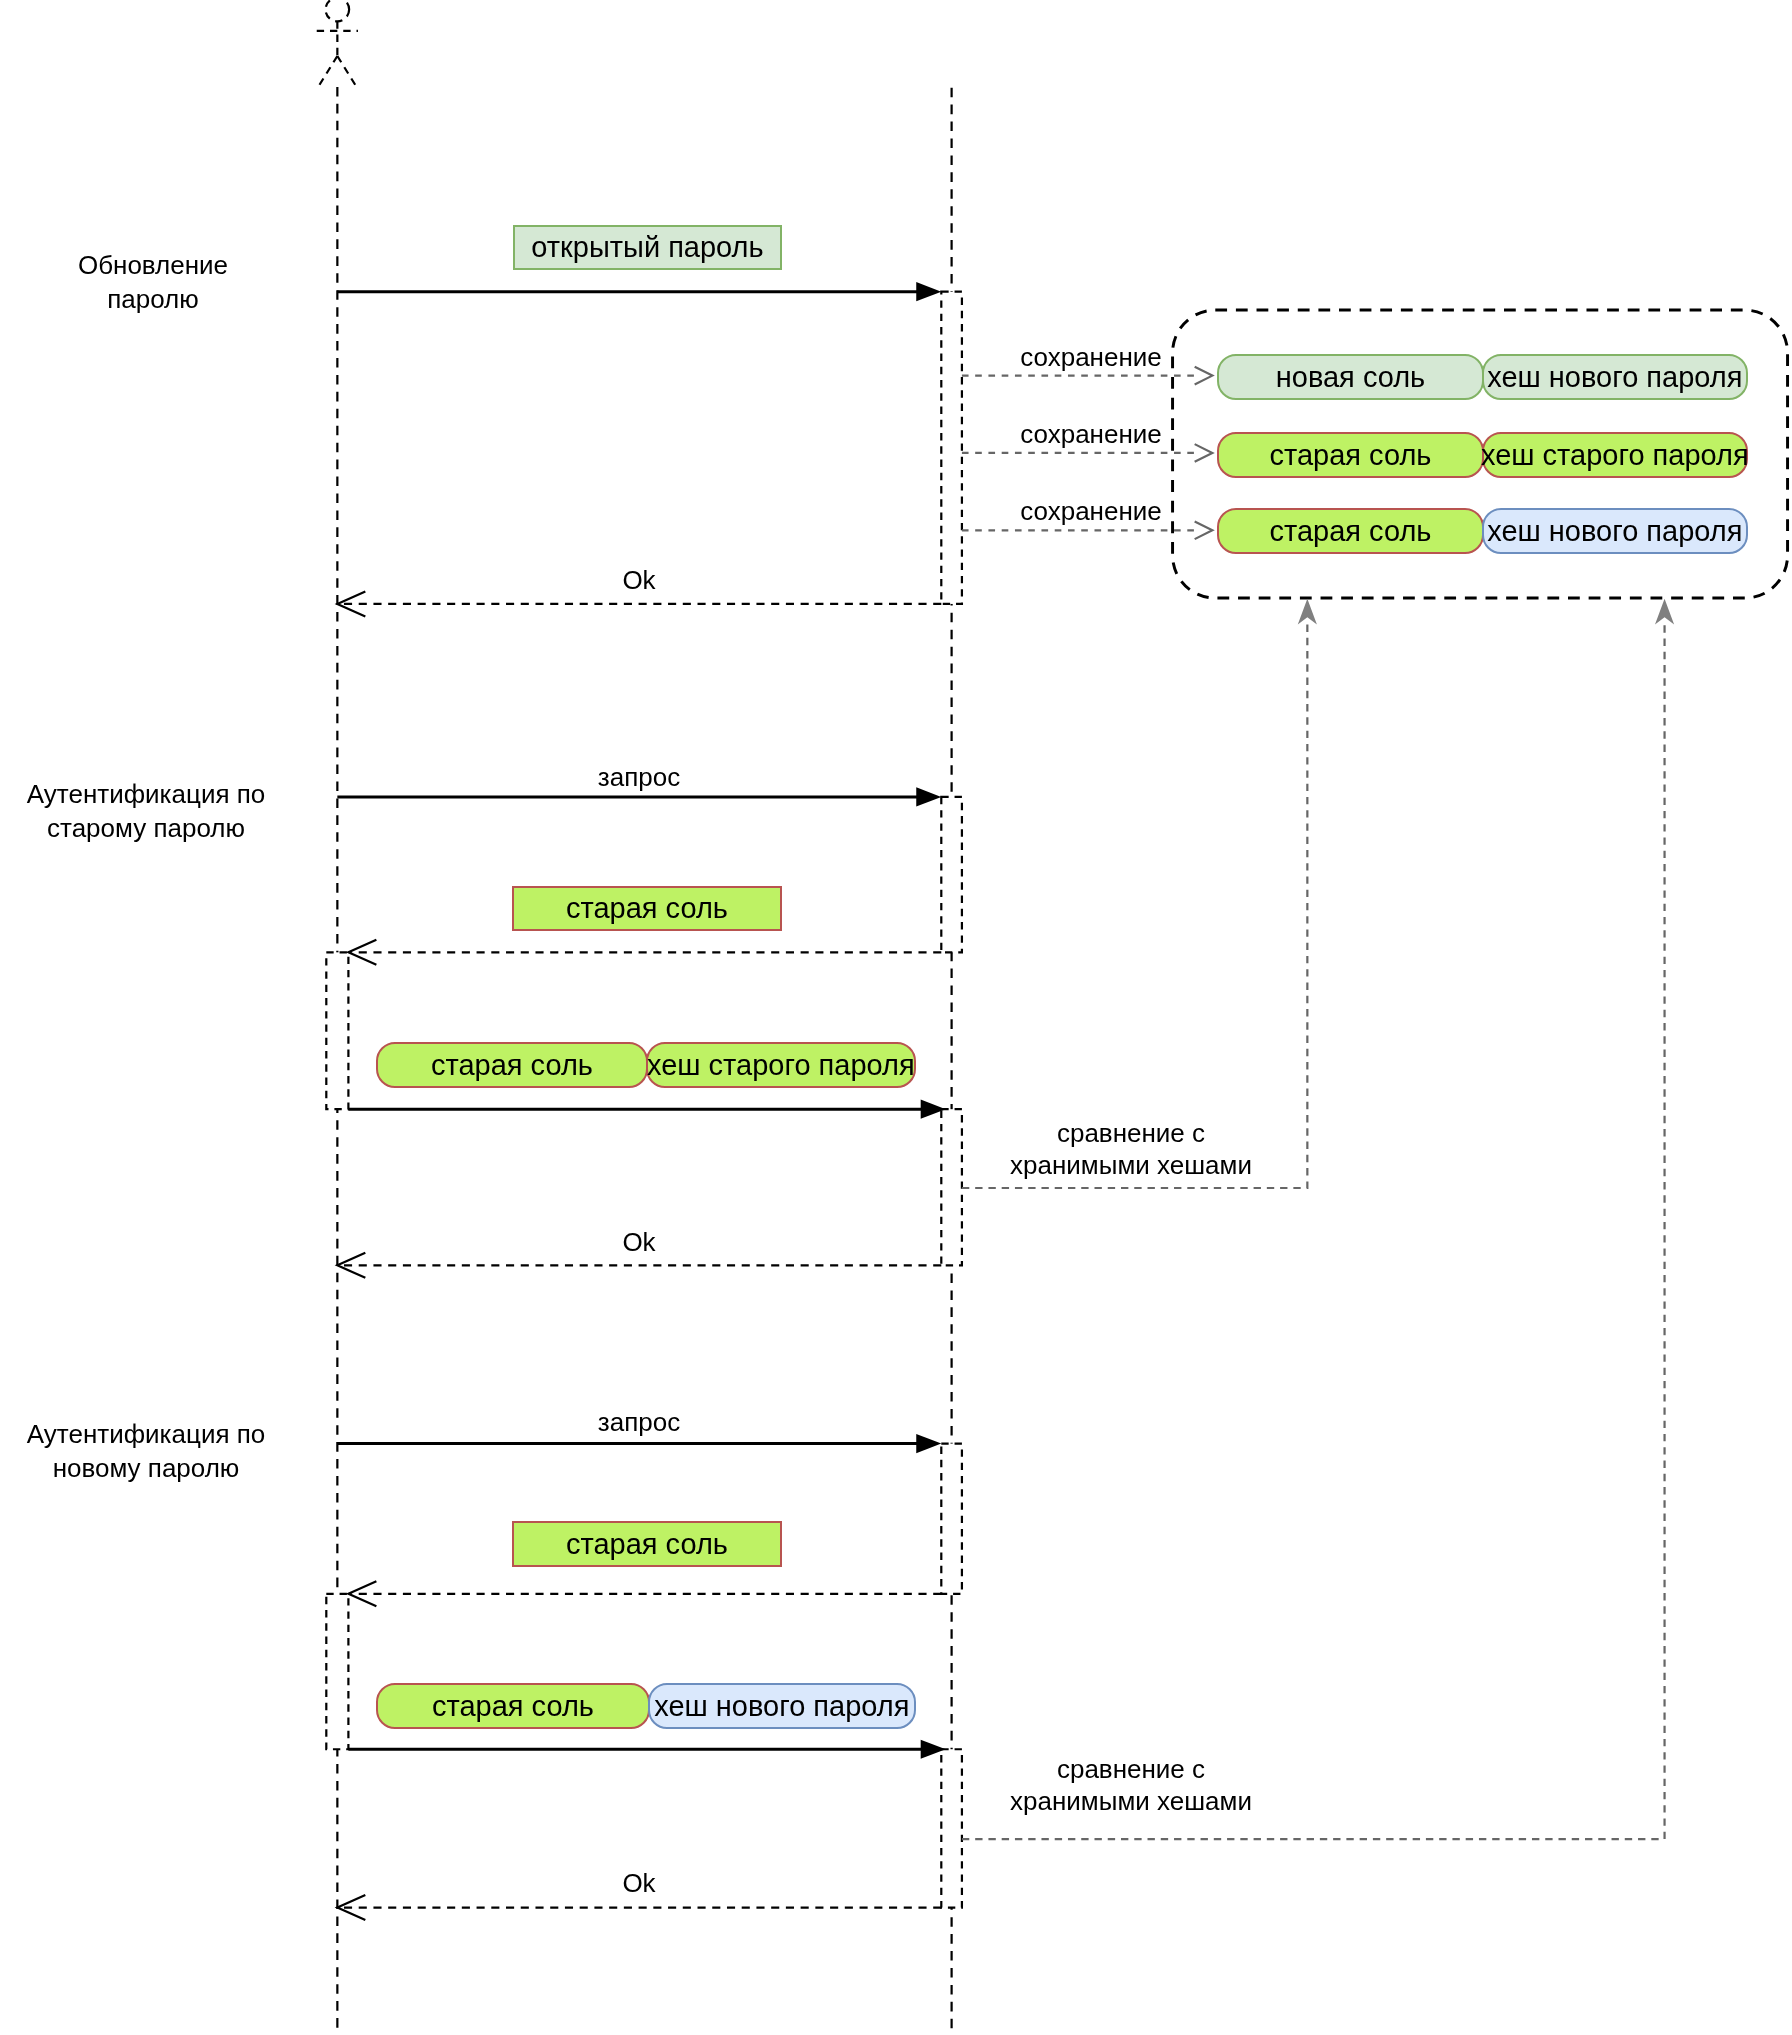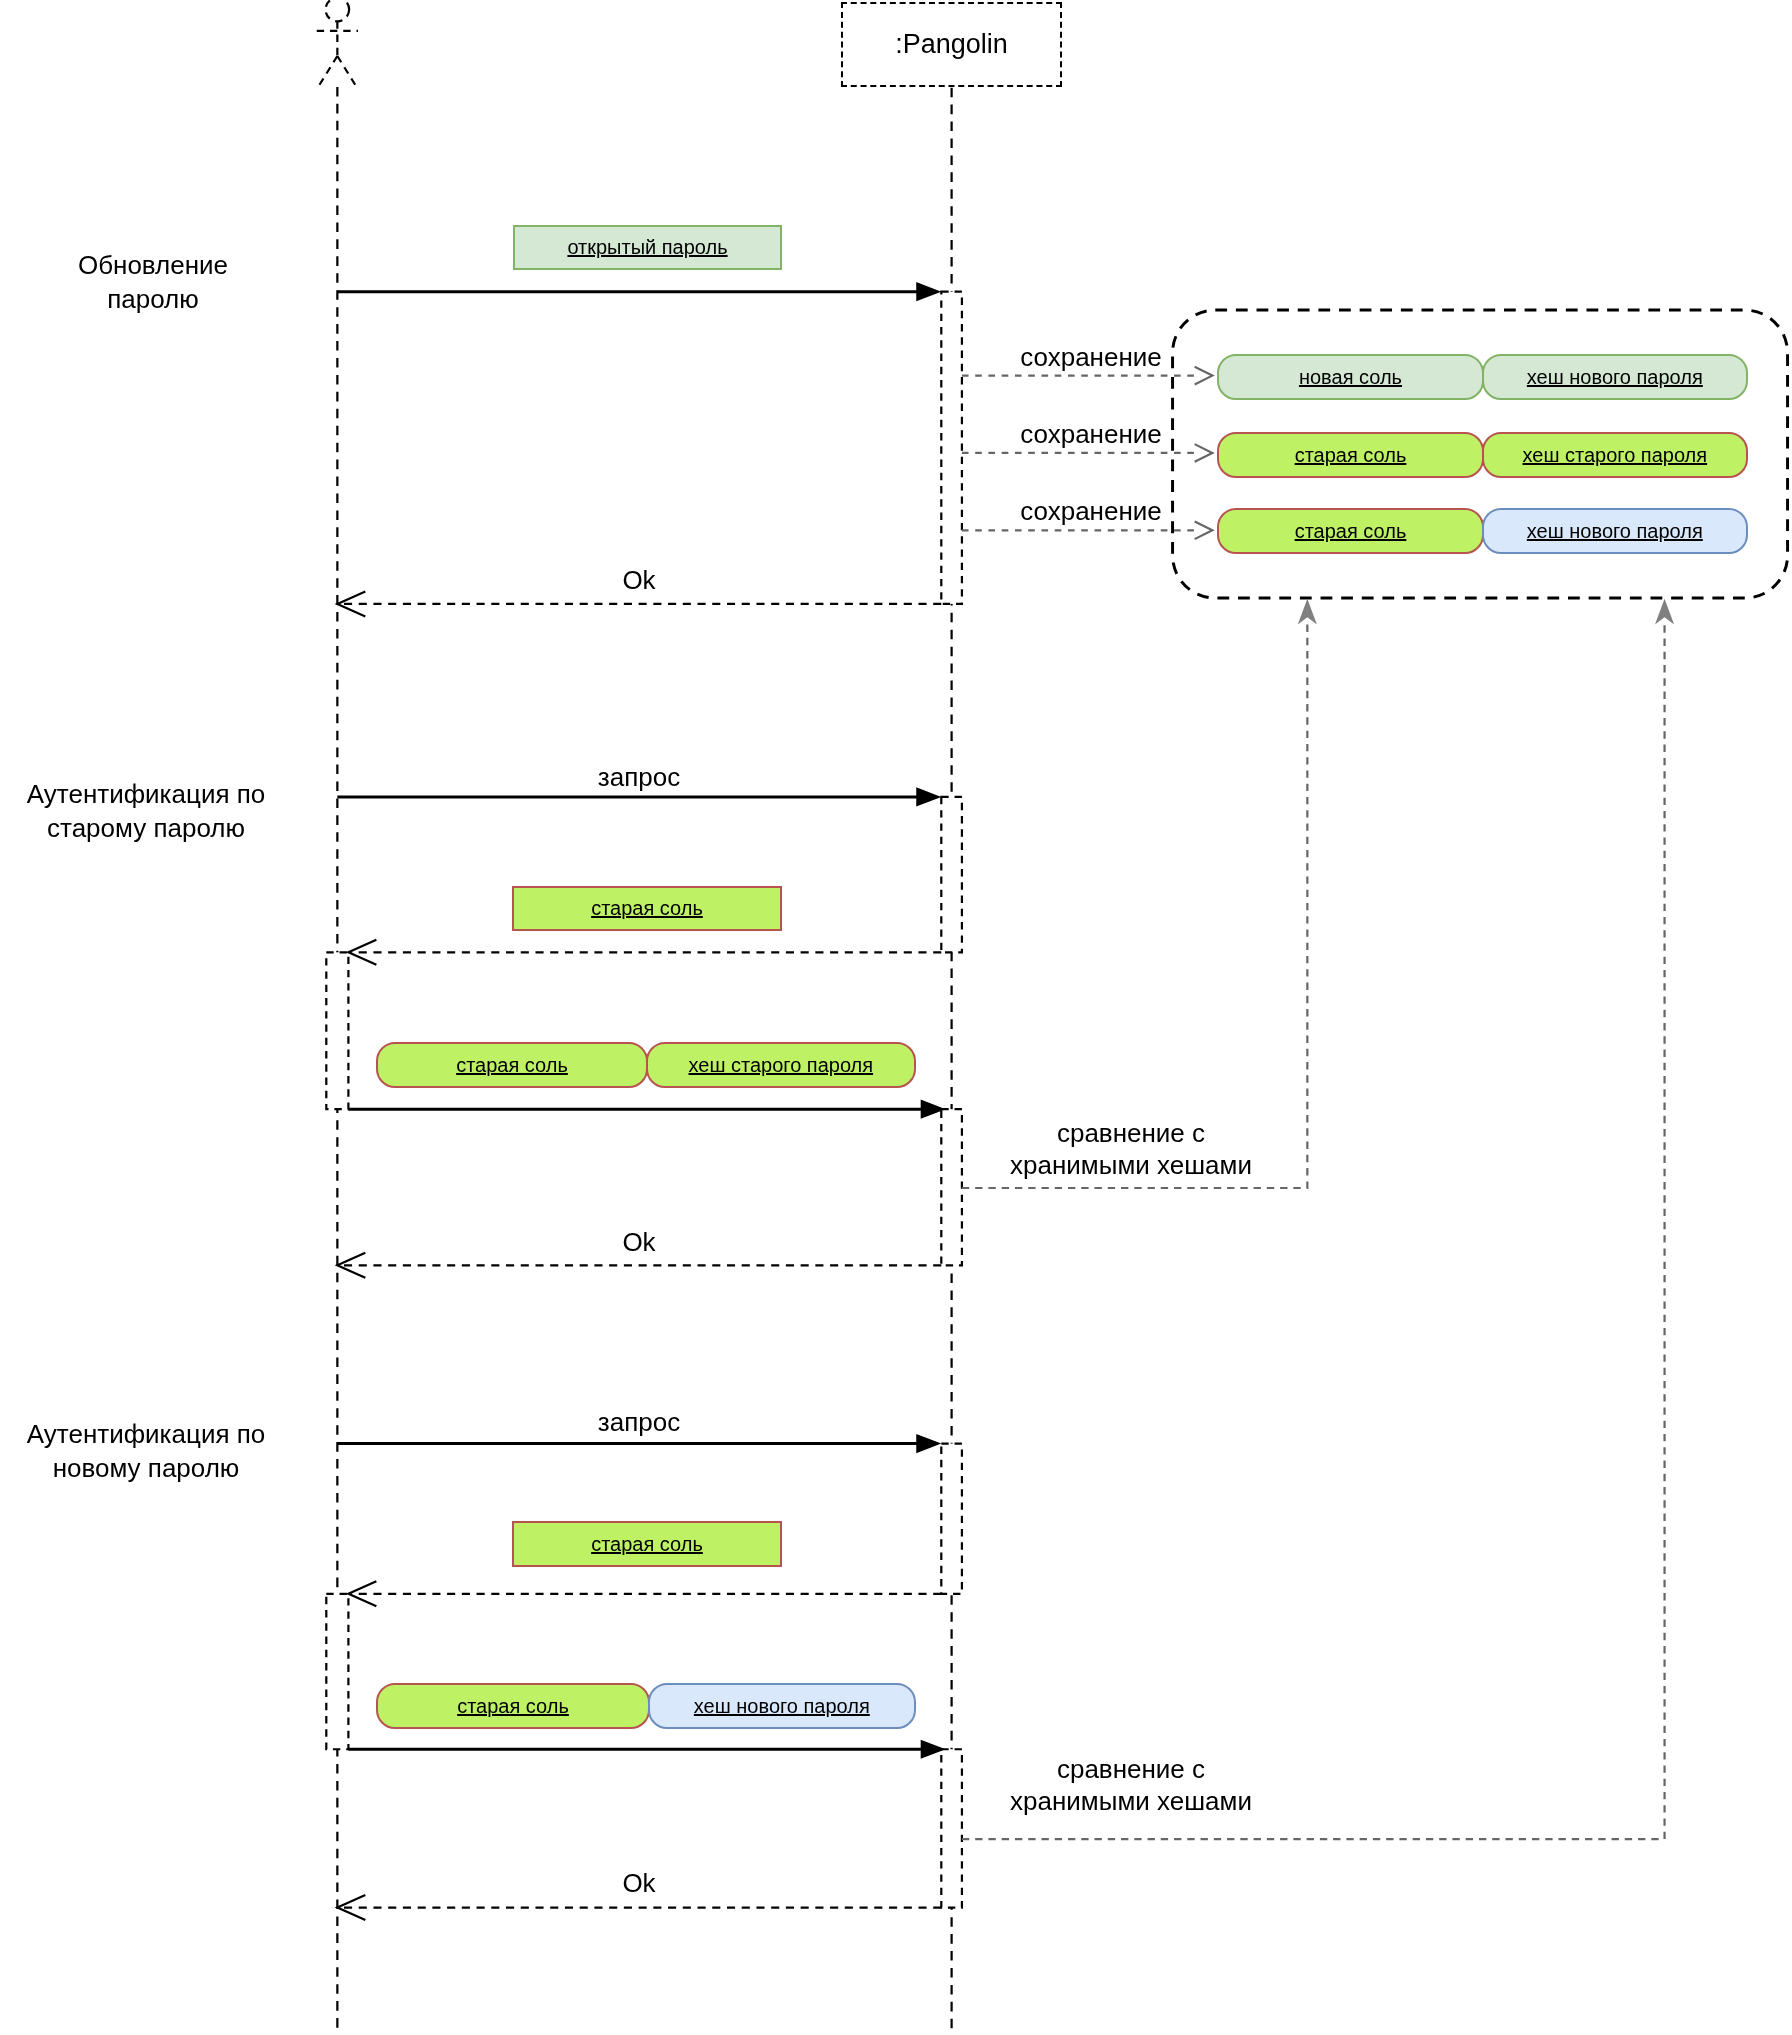--- a/index.html
+++ b/index.html
@@ -6,21 +6,21 @@
   #canvas {
     position:relative; width:1792px; height:2035px; background:#ffffff;
     font-family:"Liberation Sans", sans-serif; color:#000;
     overflow:hidden;
   }
   #wires { position:absolute; left:0; top:0; }
 
   .chip {
     position:absolute; box-sizing:border-box;
     display:flex; align-items:center; justify-content:center;
-    font-size:20px; white-space:nowrap;text-decoration:underline;
+    font-size:29px; white-space:nowrap;
   }
   .green { background:#d5e8d4; border:2.2px solid #82b366; }
   .pink  { background:#bef264; border:2.2px solid #b85450; }
   .blue  { background:#dae8fc; border:2.2px solid #6c8ebf; }
 
   .rowbox { position:absolute; display:flex; }
   .rowbox .chip { position:relative;border-radius:19px; }
   .rowbox .chip + .chip { margin-left:-2.2px; }
 
   .lbl {
@@ -109,23 +109,20 @@
     <g>
       <polyline points="1306,1613 1775,1613 1775,846" fill="none" stroke="#666" stroke-width="3" stroke-dasharray="10 8"></polyline>
       <polygon points="1775,813 1762,848 1775,838 1788,848" fill="#808080" stroke="none"></polygon>
     </g>
     <g>
       <polyline points="1306,2497 2260,2497 2260,846" fill="none" stroke="#666" stroke-width="3" stroke-dasharray="10 8"></polyline>
       <polygon points="2260,813 2247,848 2260,838 2273,848" fill="#808080" stroke="none"></polygon>
     </g>
   </svg>
 
-  <div class="participant" style="left:841px; top:2.2px; width:221px; height:85px;">
-    <span>:Pangolin</span>
-  </div>
 
   <div class="lbl" style="left:153px; top:282px;">
     <div>Обновление</div>
     <div>паролю</div>
   </div>
   <div class="lbl" style="left:146px; top:811px;">
     <div>Аутентификация по</div>
     <div>старому паролю</div>
   </div>
   <div class="lbl" style="left:146px; top:1451px;">

